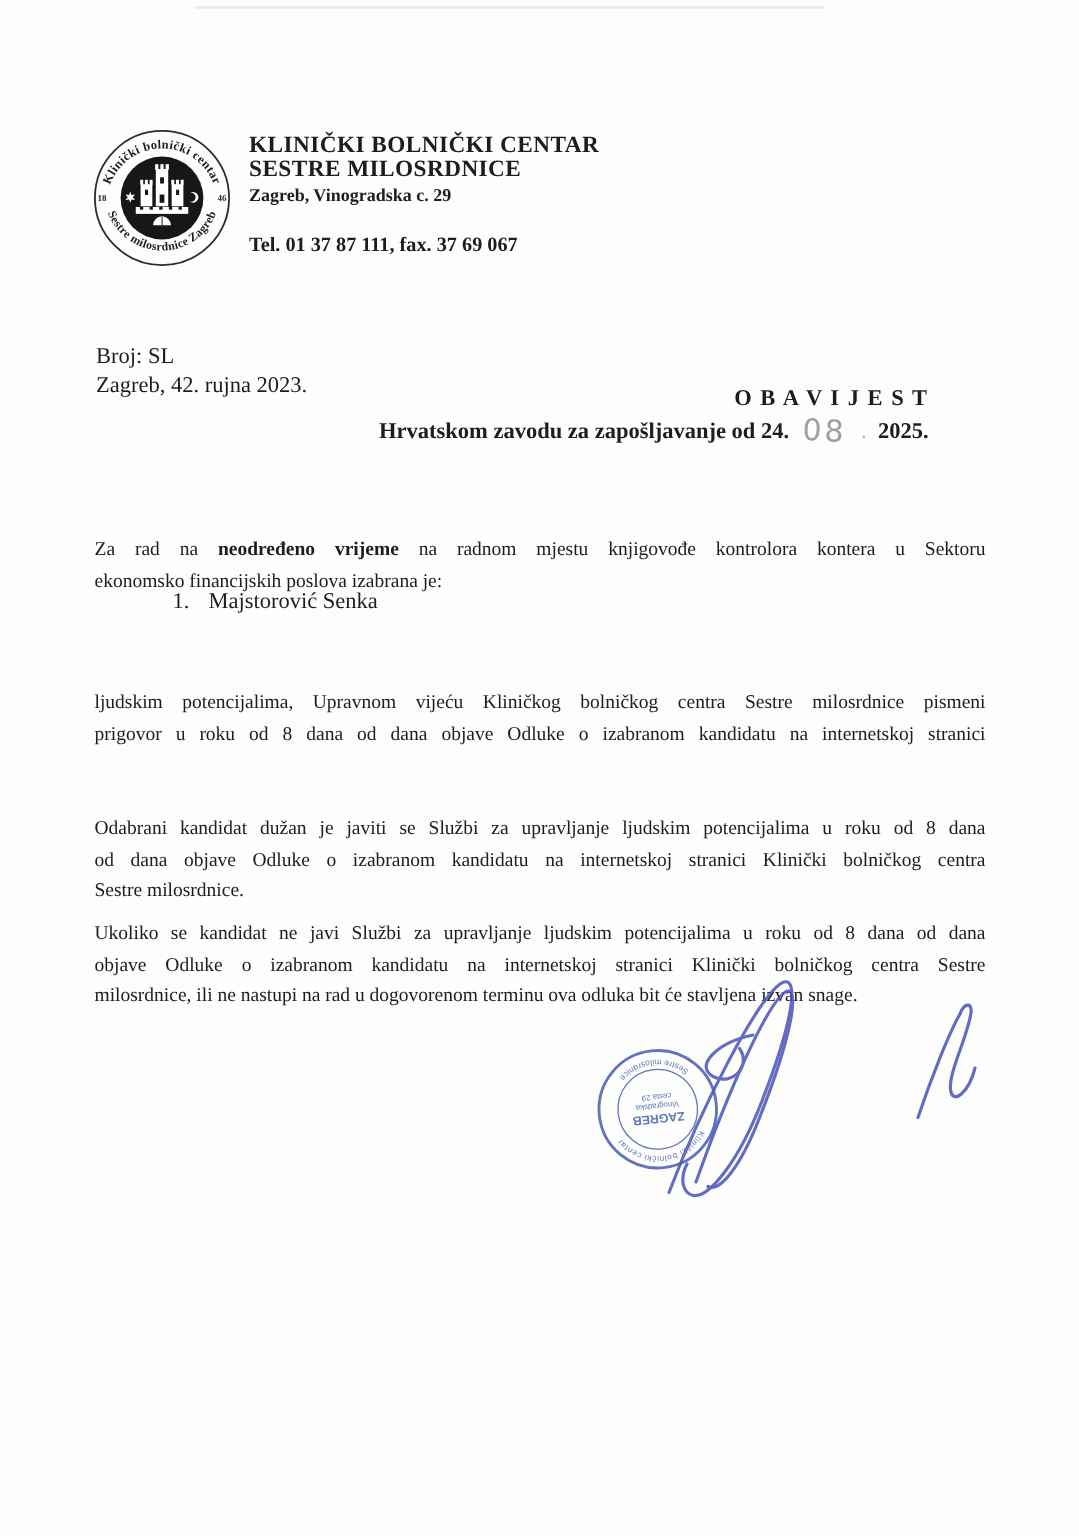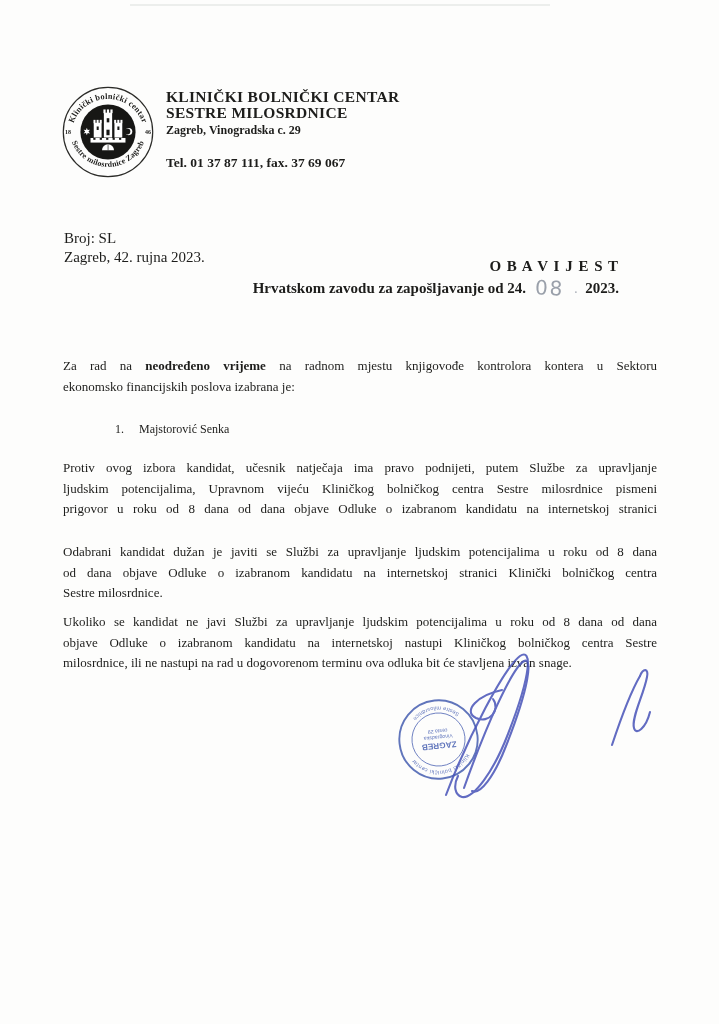--- a/index.html
+++ b/index.html
@@ -25,21 +25,21 @@
   .hw-month{display:inline-block;font-family:"DejaVu Sans",sans-serif;font-weight:normal;
             font-size:20px;line-height:10px;color:#9aa0aa;letter-spacing:2px;
             margin:0 10px 0 9px;transform:rotate(3deg);position:relative;top:2px;}
   .hw-dot{font-size:11px;color:#b0b5bd;margin-right:8px;}
 
   
   .para{position:absolute;left:63px;width:594px;font-size:13px;}
   .line{line-height:20.5px;text-align:justify;text-align-last:justify;white-space:normal;}
   .line.last{text-align:justify;text-align-last:auto;}
   .p1{top:356px}.p2{top:458px}.p3{top:542px}.p4{top:612px}
-  .list-item{position:absolute;left:115px;top:419px;font-size:12px;line-height:20px;}
+  .list-item{position:absolute;left:115px;top:391px;font-size:15px;line-height:20px;}
   .list-item .num{display:inline-block;width:24px;}
 
   
   .signoff{position:absolute;left:406px;top:695px;font-size:15px;line-height:18.5px;}
   .stamp{position:absolute;left:395px;top:696px;width:87px;height:87px;opacity:.8;}
   .signature{position:absolute;left:430px;top:648px;width:235px;height:160px;}
 </style>
 </head>
 <body>
 
@@ -105,45 +105,44 @@
     <div class="lh-tel">Tel. 01 37 87 111, fax. 37 69 067</div>
   </div>
 
   <div class="meta">
     <div>Broj: SL</div>
     <div>Zagreb, 42. rujna 2023.</div>
   </div>
 
   <div class="title-block">
     <div class="doc-title">O B A V I J E S T</div>
-    <div class="doc-sub2"><span>Hrvatskom zavodu za zapošljavanje od 24.</span><span class="hw-month">08</span><span class="hw-dot">.</span><span>2023.</span></div>
+    <div class="doc-sub2"><span>Hrvatskom zavodu za zapošljavanje od 24.</span><span class="hw-month">08</span><span class="hw-dot">.</span><span>2025.</span></div>
   </div>
 
   <div class="para p1">
     <div class="line"><span>Za rad na </span><b>neodređeno vrijeme</b><span> na radnom mjestu knjigovođe kontrolora kontera u Sektoru</span></div>
     <div class="line last">ekonomsko financijskih poslova izabrana je:</div>
   </div>
 
   <div class="list-item"><span class="num">1.</span><span>Majstorović Senka</span></div>
 
   <div class="para p2">
-    <div class="line">Protiv ovog izbora kandidat, učesnik natječaja ima pravo podnijeti, putem Službe za upravljanje</div>
     <div class="line">ljudskim potencijalima, Upravnom vijeću Kliničkog bolničkog centra Sestre milosrdnice pismeni</div>
     <div class="line">prigovor u roku od 8 dana od dana objave Odluke o izabranom kandidatu na internetskoj stranici</div>
   </div>
 
   <div class="para p3">
     <div class="line">Odabrani kandidat dužan je javiti se Službi za upravljanje ljudskim potencijalima u roku od 8 dana</div>
     <div class="line">od dana objave Odluke o izabranom kandidatu na internetskoj stranici Klinički bolničkog centra</div>
     <div class="line last">Sestre milosrdnice.</div>
   </div>
 
   <div class="para p4">
     <div class="line">Ukoliko se kandidat ne javi Službi za upravljanje ljudskim potencijalima u roku od 8 dana od dana</div>
-    <div class="line">objave Odluke o izabranom kandidatu na internetskoj nastupi Kliničkog bolničkog centra Sestre</div>
+    <div class="line">objave Odluke o izabranom kandidatu na internetskoj stranici Klinički bolničkog centra Sestre</div>
     <div class="line last">milosrdnice, ili ne nastupi na rad u dogovorenom terminu ova odluka bit će stavljena izvan snage.</div>
   </div>
 
 
   <svg class="stamp" viewBox="0 0 100 100">
     <defs>
       <path id="stampTop" d="M 14,50 A 36,36 0 0 1 86,50"></path>
       <path id="stampBottom" d="M 12,50 A 38,38 0 0 0 88,50"></path>
     </defs>
     <g transform="rotate(174 50 50)" fill="#3a54ac" stroke="none">

